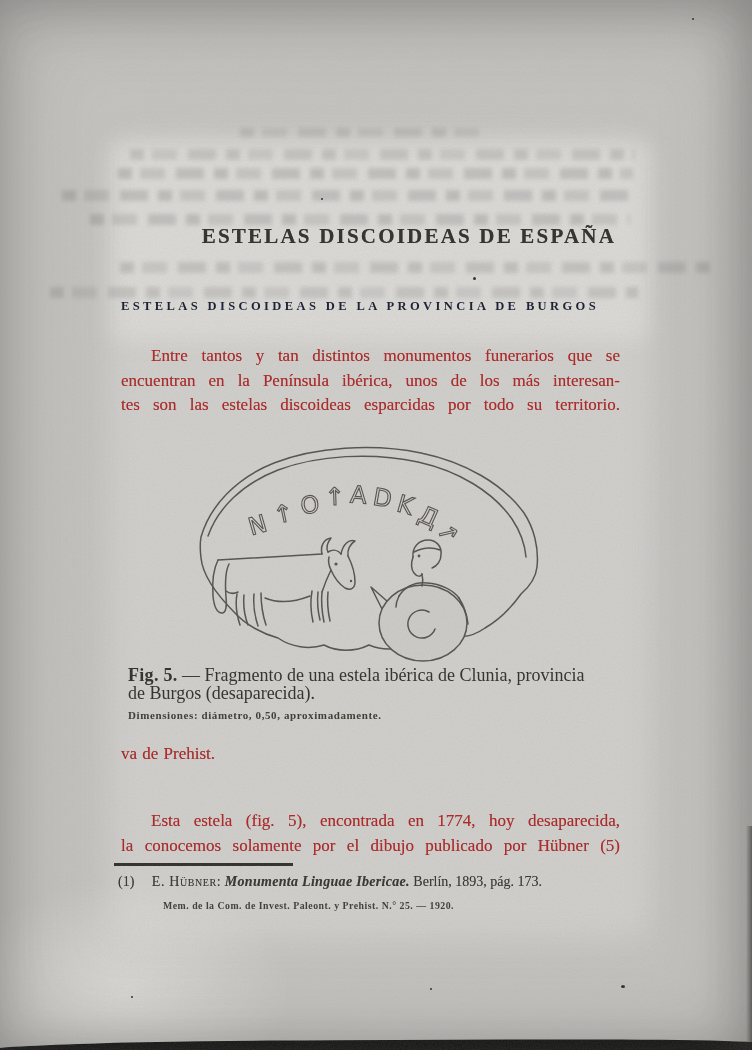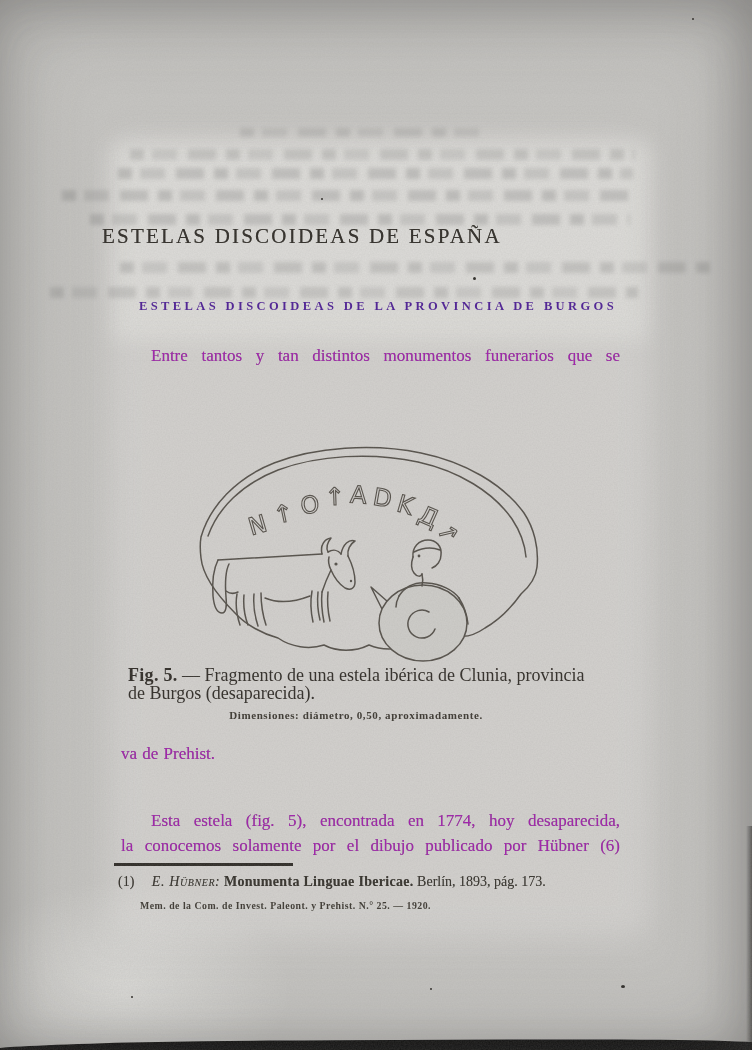--- a/index.html
+++ b/index.html
@@ -24,56 +24,56 @@
   }
   
   .ghost {
     position:absolute; height:11px; filter: blur(2.2px); opacity:.42;
     background: repeating-linear-gradient(90deg,
       rgba(92,92,92,.55) 0 14px, rgba(92,92,92,0) 14px 22px,
       rgba(92,92,92,.4) 22px 47px, rgba(92,92,92,0) 47px 58px,
       rgba(92,92,92,.5) 58px 86px, rgba(92,92,92,0) 86px 96px);
   }
   .title {
-    position:absolute; left:102px; width:520px; top:224px; text-align:left;
-    font-size:21px; font-weight:normal; letter-spacing:2.2px; color:#2e2b26;
+    position:absolute; left:96px; width:520px; top:224px; text-align:right;
+    font-size:21px; font-weight:bold; letter-spacing:2.2px; color:#2e2b26;
     text-shadow: 0 0 .6px rgba(40,36,30,.6);
   }
   .subtitle {
-    position:absolute; left:118px; width:520px; top:299px; text-align:center;
-    font-size:12.5px; font-weight:bold; letter-spacing:3.4px; color:#4c1d95;
+    position:absolute; left:100px; width:520px; top:299px; text-align:center;
+    font-size:12.5px; font-weight:bold; letter-spacing:3.4px; color:#0f172a;
   }
   .bodyblock { position:absolute; left:121px; width:499px; font-size:17px; word-spacing:1px; }
   .bodyblock .ln {
     height:24.6px; line-height:24.6px; text-align:justify; text-align-last:justify;
-    color:#a21caf; text-shadow: 0 0 .5px rgba(46,42,36,.45); box-sizing:border-box;
+    color:#b91c1c; text-shadow: 0 0 .5px rgba(46,42,36,.45); box-sizing:border-box;
   }
   .bodyblock .ln.ind { padding-left:30px; }
   .bodyblock .ln.nofill { text-align-last:left; }
   .figure-wrap { position:absolute; left:172px; top:436px; width:392px; height:228px; }
   .figure-wrap svg { opacity:.9; }
   .caption {
     position:absolute; left:128px; width:480px; top:666px; text-align:left;
     font-size:18px; line-height:18px; color:#2e2a25;
   }
   .caption b { letter-spacing:.3px; }
   .dimnote {
-    position:absolute; left:116px; width:480px; top:709px; text-align:center;
+    position:absolute; left:128px; width:480px; top:709px; text-align:left;
     font-size:11px; font-weight:bold; letter-spacing:.6px; color:#3a362f;
   }
   .fnrule { position:absolute; left:114px; top:863px; width:179px; height:2.5px; background:#2d2a25; }
   .footnote {
     position:absolute; left:118px; top:874px; width:512px; font-size:14px; color:#33302a;
     text-shadow: 0 0 .4px rgba(46,42,36,.4);
   }
   .footnote .marker { margin-right:14px; }
-  .footnote .author { font-variant: small-caps; letter-spacing:.6px;font-style:italic; }
-  .footnote .worktitle { font-weight:600; letter-spacing:.3px; }
+  .footnote .author { font-variant: small-caps; letter-spacing:.6px; }
+  .footnote .worktitle { font-style:italic; font-weight:600; letter-spacing:.3px; }
   .imprint {
-    position:absolute; left:140px; top:900px; width:400px;
+    position:absolute; left:163px; top:900px; width:400px;
     font-size:9.8px; font-weight:bold; letter-spacing:.5px; color:#3c3831;
   }
   .bottom-band {
     position:absolute; left:-12px; top:1040px; width:776px; height:24px;
     background:#0b0b0b; border-radius: 45% 30% 0 0 / 9px 5px 0 0;
     transform: rotate(-.2deg);
   }
   .right-strip {
     position:absolute; right:0; top:826px; width:6px; height:224px;
     background: linear-gradient(to left, rgba(25,24,22,.55), rgba(25,24,22,0));
@@ -100,20 +100,22 @@
   <div class="ghost" style="left:62px;top:190px;width:575px"></div>
   <div class="ghost" style="left:90px;top:214px;width:540px"></div>
   <div class="ghost" style="left:120px;top:262px;width:590px;opacity:.38"></div>
   <div class="ghost" style="left:50px;top:287px;width:588px;opacity:.36"></div>
 
   <div class="title">ESTELAS DISCOIDEAS DE ESPAÑA</div>
   <div class="subtitle">ESTELAS DISCOIDEAS DE LA PROVINCIA DE BURGOS</div>
 
   <div class="bodyblock" style="top:344px">
     <div class="ln ind">Entre tantos y tan distintos monumentos funerarios que se</div>
+    <div class="ln">encuentran en la Península ibérica, unos de los más interesan-</div>
+    <div class="ln">tes son las estelas discoideas esparcidas por todo su territorio.</div>
   </div>
 
   <div class="figure-wrap">
     <svg width="392" height="228" viewBox="0 0 392 228">
       <g fill="none" stroke="#46413a" stroke-width="1.5" stroke-linecap="round" stroke-linejoin="round">
 
         <path d="M 29 101 C 38 70, 64 42, 102 27 C 143 11, 201 7, 249 17 C 293 26, 331 48, 352 77 C 362 92, 367 112, 365 131 C 364 141, 357 151, 349 158 C 339 172, 327 184, 313 192 C 303 199, 292 202, 283 199 C 270 208, 256 211, 243 207 C 228 214, 211 215, 197 209 C 183 216, 165 216, 152 209 C 137 214, 119 211, 106 202 C 91 198, 74 189, 63 177 C 49 163, 31 142, 29 122 C 28 114, 28 107, 29 101 Z"></path>
 
         <path d="M 36 100 C 46 72, 70 48, 106 34 C 146 19, 200 16, 246 26 C 287 35, 321 56, 340 83 C 348 95, 353 109, 354 121"></path>
 
@@ -170,21 +172,21 @@
     <span>de Burgos (desaparecida).</span>
   </div>
   <div class="dimnote">Dimensiones: diámetro, 0,50, aproximadamente.</div>
 
   <div class="bodyblock" style="top:742px">
     <div class="ln nofill">va de Prehist.</div>
   </div>
 
   <div class="bodyblock" style="top:809px">
     <div class="ln ind">Esta estela (fig. 5), encontrada en 1774, hoy desaparecida,</div>
-    <div class="ln">la conocemos solamente por el dibujo publicado por Hübner (6)</div>
+    <div class="ln">la conocemos solamente por el dibujo publicado por Hübner (5)</div>
   </div>
 
   <div class="fnrule"></div>
 
   <div class="footnote">
     <span class="marker">(1)</span>
     <span class="author">E. Hübner:</span>
     <span class="worktitle">Monumenta Linguae Ibericae.</span>
     <span class="detail">Berlín, 1893, pág. 173.</span>
   </div>

